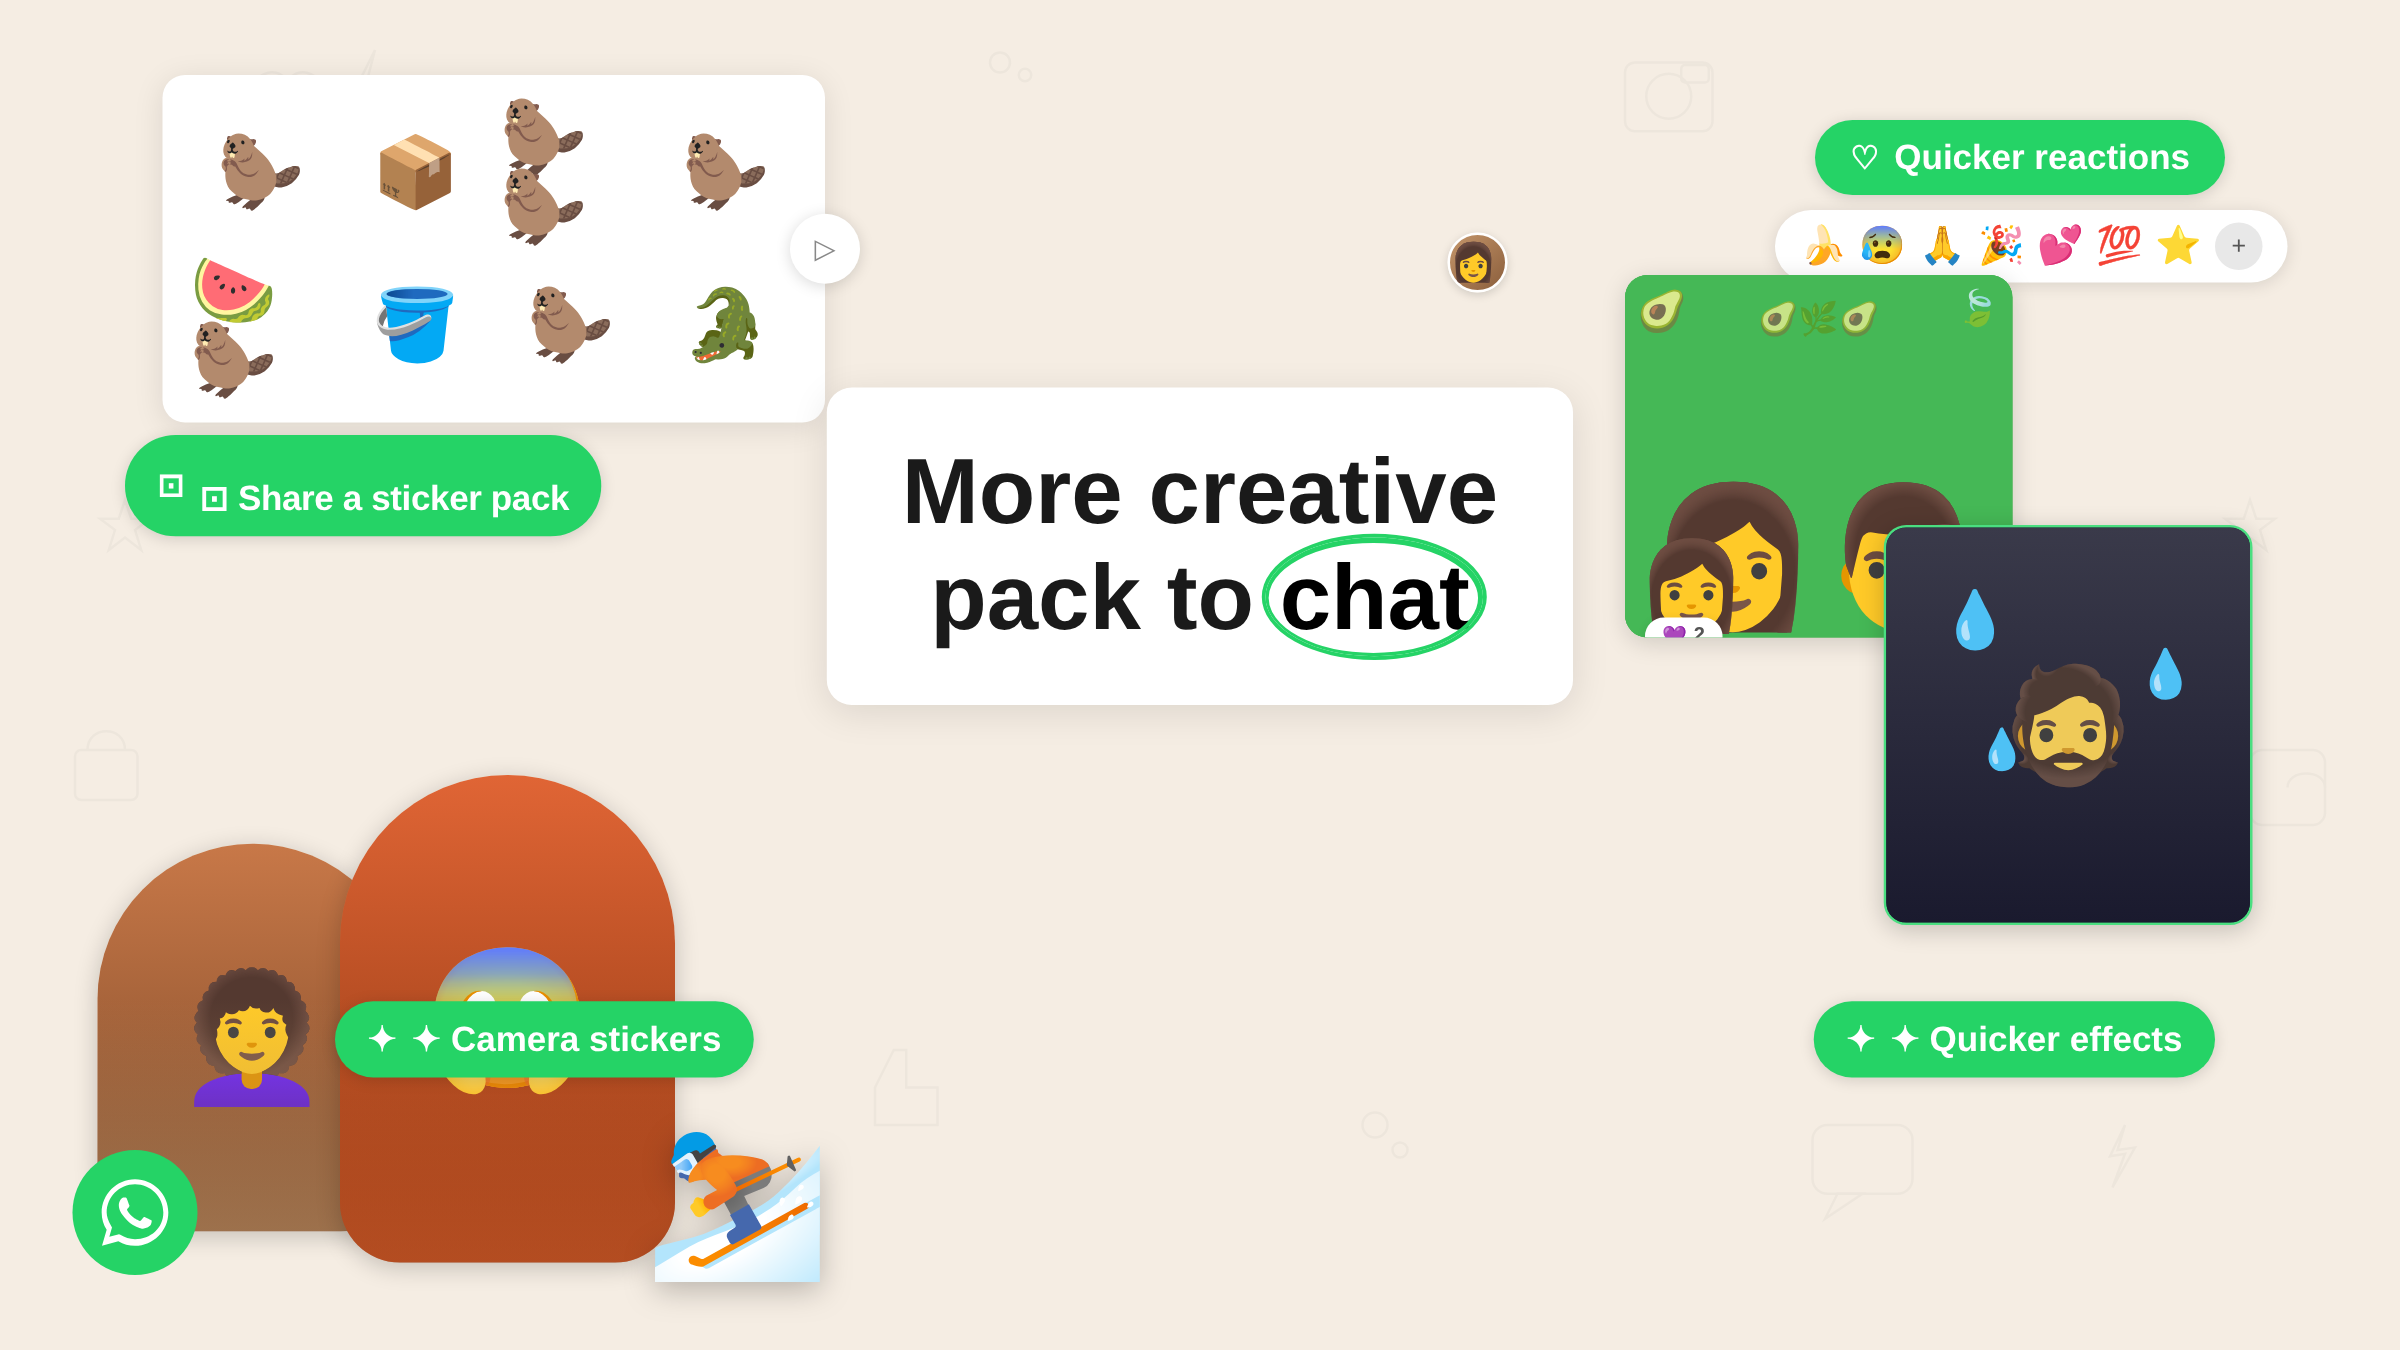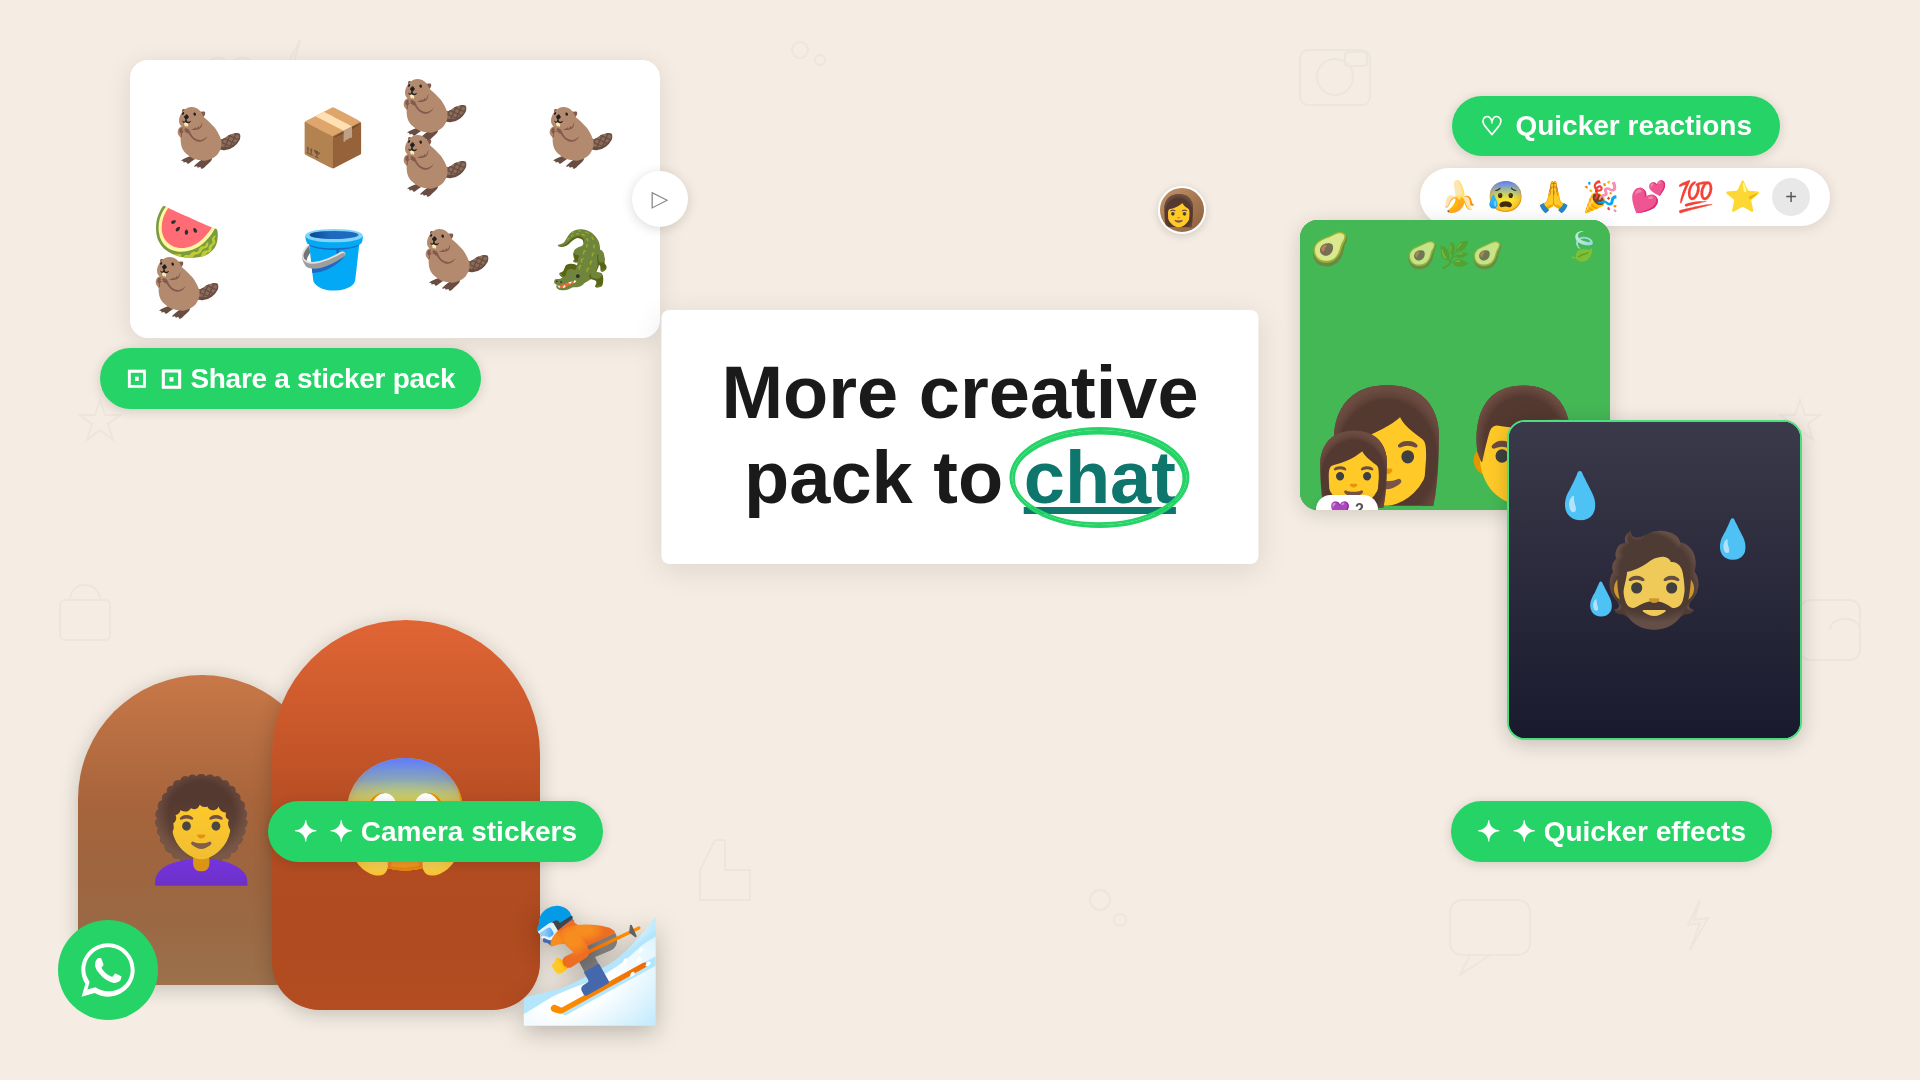--- a/index.html
+++ b/index.html
@@ -236,39 +236,38 @@
       box-shadow: 0 2px 12px rgba(0,0,0,0.15);
     }
 
     
     .main-title-card {
       position: absolute;
       top: 310px;
       left: 50%;
       transform: translateX(-50%);
       background: white;
-      border-radius: 8px;
+      border-radius: 20px;
       padding: 40px 60px 44px;
       text-align: center;
       box-shadow: 0 6px 30px rgba(0,0,0,0.10);
       white-space: nowrap;
     }
 
     .main-title-card .title-text {
       font-size: 74px;
       font-weight: 800;
       color: #1a1a1a;
       line-height: 1.15;
     }
 
     .main-title-card .title-text .chat-word {
-      color: #0f766e;
+      color: #000000;
       position: relative;
       display: inline-block;
-      text-decoration: underline;
     }
 
     .chat-circle {
       position: absolute;
       inset: -6px -10px;
       border: 3px solid #25d366;
       border-radius: 50%;
     }
 
     
@@ -363,21 +362,21 @@
     <div class="sticker-cell">🦫</div>
     <div class="sticker-cell">🍉🦫</div>
     <div class="sticker-cell">🪣</div>
     <div class="sticker-cell">🦫</div>
     <div class="sticker-cell">🐊</div>
     <div class="send-btn">▷</div>
   </div>
 
   <div class="share-sticker-badge">
     <span style="font-size:26px;">⊡</span>
-    <span style="letter-spacing:-0.3px;">⊡  Share a sticker pack</span>
+    <span style="letter-spacing:-0.3px;margin-top:20px;">⊡  Share a sticker pack</span>
   </div>
 
   <div class="quicker-reactions-badge">
     <span style="font-size:26px;">♡</span>
     <span>Quicker reactions</span>
   </div>
 
   <div style="position:absolute; top:186px; right:714px; width:48px; height:48px; border-radius:50%; background:linear-gradient(135deg, #c4956a, #8b5e3c); border:2px solid white; overflow:hidden; display:flex; align-items:center; justify:center; box-shadow:0 2px 8px rgba(0,0,0,0.15);">
     <span style="font-size:30px;">👩</span>
   </div>

